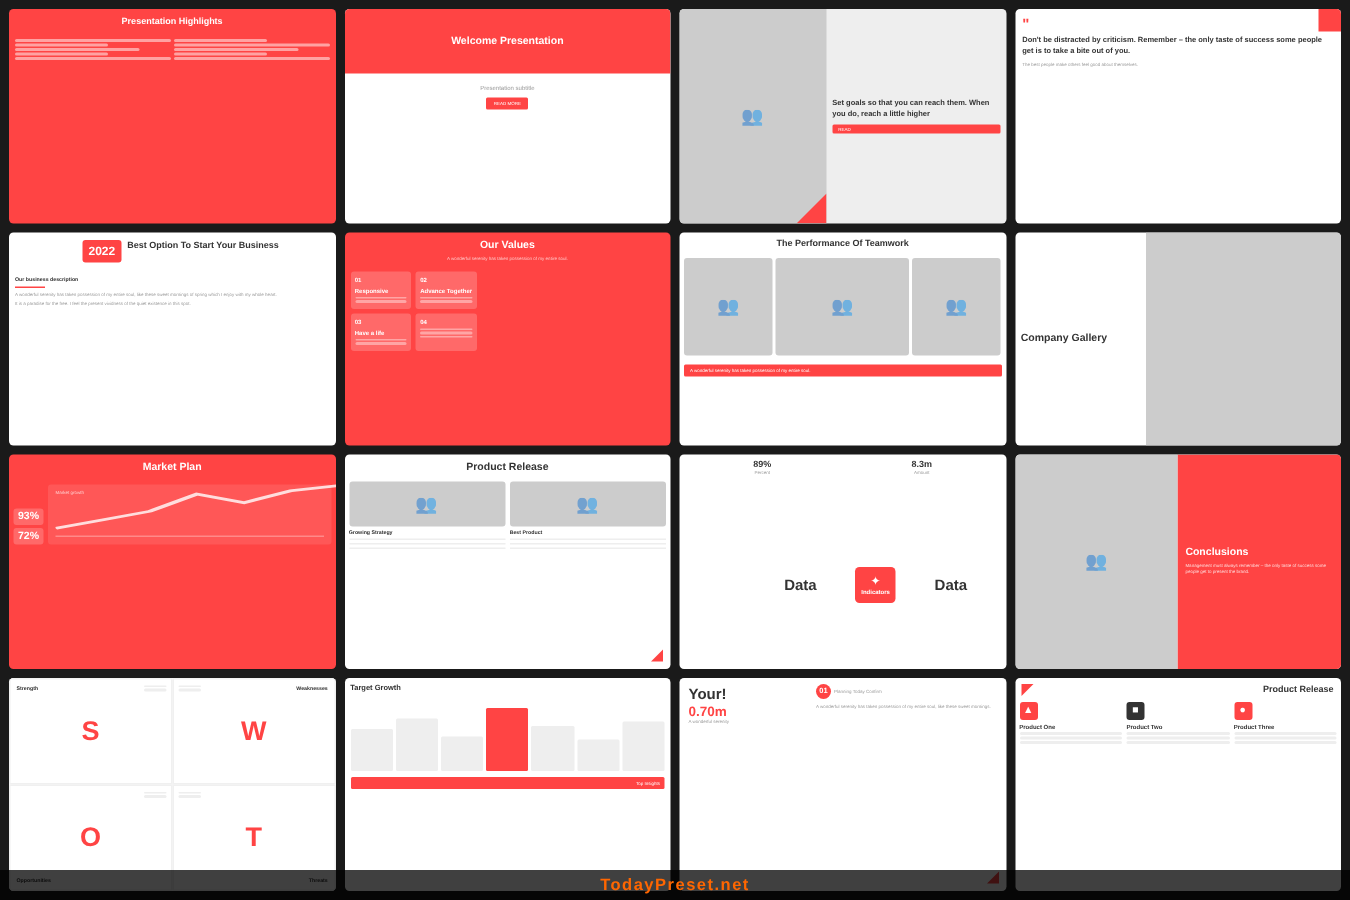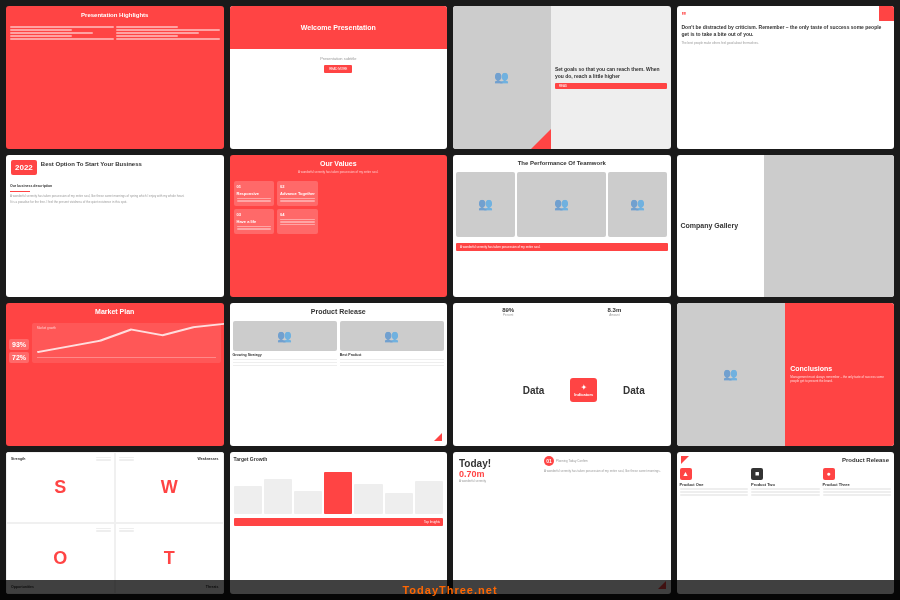--- a/index.html
+++ b/index.html
@@ -54,21 +54,21 @@
     
     .slide-4 { background: #fff; }
     .slide-4 .red-corner { position: absolute; top: 0; right: 0; width: 15px; height: 15px; background: #f44; }
     .slide-4 .body { padding: 5px; }
     .slide-4 .red-quote { color: #f44; font-size: 10px; font-weight: bold; }
     .slide-4 .quote-text { font-size: 5px; font-weight: bold; color: #333; line-height: 1.4; margin-top: 2px; }
     .slide-4 .sub { font-size: 3px; color: #999; margin-top: 3px; line-height: 1.5; }
 
     
     .slide-5 { background: #fff; }
-    .slide-5 .top { display: flex; padding: 5px; gap: 4px; }
+    .slide-5 .top { display: flex; padding: 5px; gap: 4px; margin-left: 44px; }
     .slide-5 .year { background: #f44; color: #fff; font-size: 8px; font-weight: bold; padding: 3px 4px; border-radius: 2px; }
     .slide-5 .title { font-size: 6px; font-weight: bold; color: #333; line-height: 1.4; }
     .slide-5 .body { padding: 4px; font-size: 3px; color: #999; line-height: 1.5; }
 
     
     .slide-6 { background: #f44; }
     .slide-6 .title { color: #fff; font-size: 7px; font-weight: bold; text-align: center; padding: 5px 4px 3px; }
     .slide-6 .sub { color: rgba(255,255,255,0.7); font-size: 3px; text-align: center; padding: 0 8px; }
     .slide-6 .boxes { display: grid; grid-template-columns: 1fr 1fr; gap: 3px; padding: 4px; margin-top: 3px; }
     .slide-6 .box { background: rgba(255,255,255,0.2); border-radius: 2px; padding: 3px; }
@@ -468,21 +468,21 @@
       <div class="bar" style="height:70%;"></div>
     </div>
     <div class="red-bar">
       <span class="t">Top Insights</span>
     </div>
   </div>
 
   <div class="slide slide-15" style="position:relative;">
     <div class="inner">
       <div class="left">
-        <div class="title">Today!</div>
+        <div class="title">Your!</div>
         <div class="num">0.70m</div>
         <div class="sub">A wonderful serenity</div>
       </div>
       <div class="right">
         <div class="step">
           <div class="num">01</div>
           <div class="text">Planning Today Confirm</div>
         </div>
         <div style="font-size:3px;color:#999;margin-top:3px;line-height:1.5;">A wonderful serenity has taken possession of my entire soul, like these sweet mornings.</div>
       </div>
@@ -526,14 +526,14 @@
             <div class="line"></div>
             <div class="line"></div>
           </div>
       </div>
     </div>
   </div>
 
 </div>
 
 <div class="watermark">
-  <span>Today</span><span style="color:#ff6600;">Three</span><span>.net</span>
+  <span>Today</span><span style="color:#ff6600;">Preset</span><span>.net</span>
 </div>
 
 </body></html>

